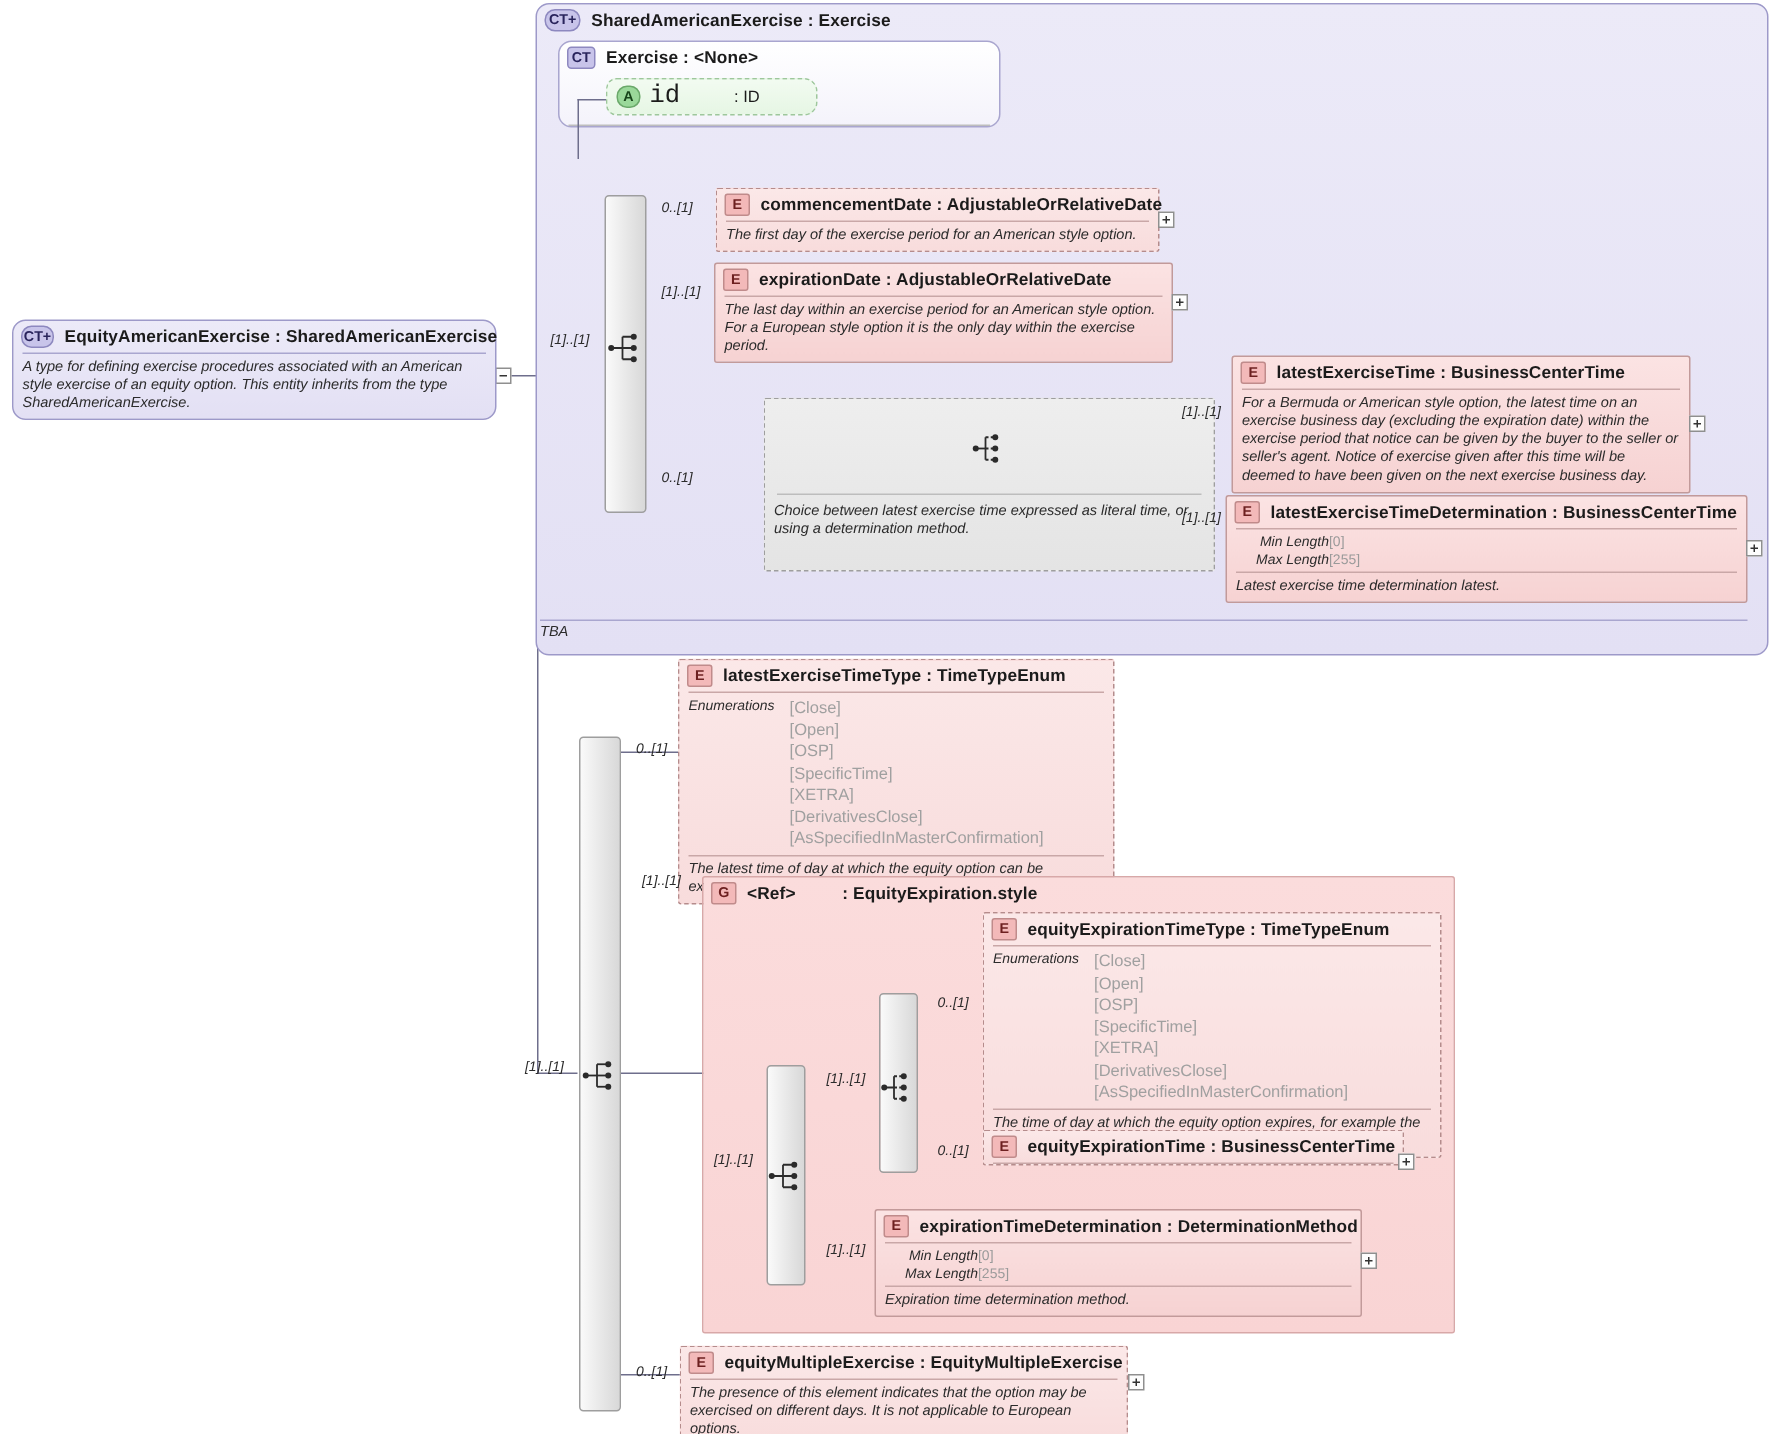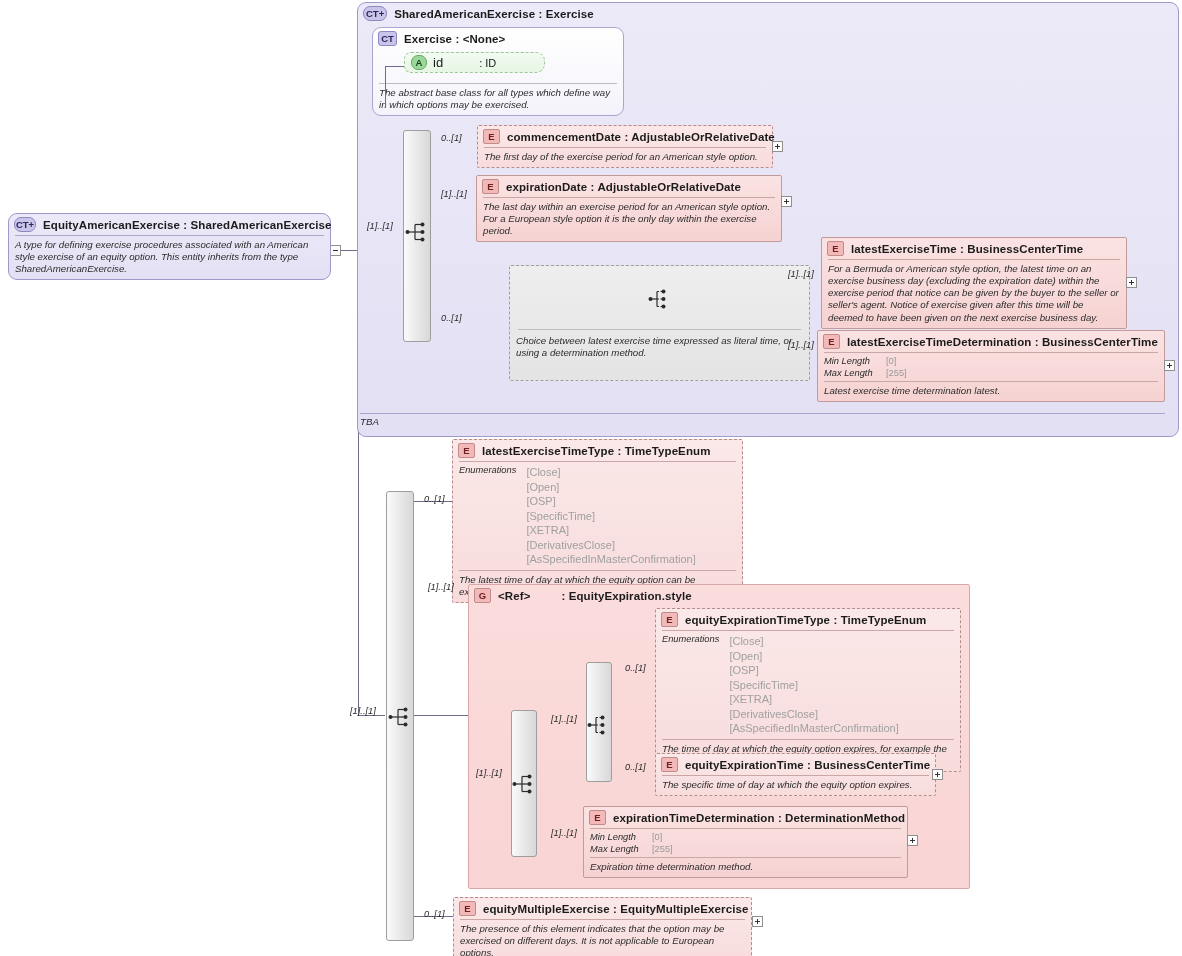--- a/index.html
+++ b/index.html
@@ -15,21 +15,21 @@
          font-size:9.5px;font-weight:bold;min-width:17px;height:15px;padding:0 2px;
          border:1px solid #9a9a9a;border-radius:2px;box-sizing:border-box;line-height:1;}
   .badge.e{background:#f3b9b9;color:#6d2020;border-color:#c08b8b;}
   .badge.ct{background:#c8c4ea;color:#29245c;border-color:#8d88bf;border-radius:7px;min-width:22px;}
   .badge.g{background:#f3b9b9;color:#6d2020;border-color:#c08b8b;}
   .badge.a{background:#9ad89a;color:#17441a;border-color:#6aa86a;border-radius:7px;min-width:16px;}
   .sep{height:1px;background:#c9a7a7;margin:0 6px;}
   .sep.v{background:#a9a6cf;}
   .sep.g{background:#bdbdbd;}
   .doc{font-size:9.7px;font-style:italic;color:#2b2b2b;line-height:1.25;padding:3px 6px 4px 6px;}
-  .props{font-size:9.3px;padding:2px 6px 2px 6px;line-height:1.3;}
+  .props{font-size:9.3px;padding:2px 6px 2px 6px;line-height:1.3;text-align:right;}
   .props .row{display:flex;}
   .props .k{font-style:italic;color:#2b2b2b;width:62px;}
   .props .v{color:#9a9a9a;}
   .enum{font-size:9.3px;padding:3px 6px 3px 6px;display:flex;gap:10px;}
   .enum .lbl{font-style:italic;color:#2b2b2b;white-space:nowrap;}
   .enum .vals{color:#a0a0a0;line-height:1.32;font-size:11px;}
 
   
   .f-elem{background:linear-gradient(to bottom,#fbe3e3,#f6d2d2);border:1px solid #c29a9a;}
   .f-elem-opt{background:linear-gradient(to bottom,#fbe8e8,#f8dcdc);border:1px dashed #b58c8c;}
@@ -105,39 +105,38 @@
     <div class="nbody f-ct" style="width:100%;height:100%;">
       <div class="hdr">
         <span class="badge ct">CT+</span>
         <span class="ttl">SharedAmericanExercise : Exercise</span>
       </div>
     </div>
   </div>
   <div class="tba" style="left:360px;top:416px;">TBA</div>
   <div class="ln h" style="left:360px;top:413px;width:805px;background:#a9a6cf;"></div>
 
-  <div class="node" style="left:372px;top:27px;width:252px;">
+  <div class="node" style="left:372px;top:27px;width:295px;">
     <div class="nbody f-ct-inner" style="width:100%;">
       <div class="hdr">
         <span class="badge ct" style="border-radius:3px;min-width:19px;">CT</span>
         <span class="ttl">Exercise : &lt;None&gt;</span>
       </div>
       <div style="height:34px;position:relative;">
         <div class="ln h" style="left:12px;top:17px;width:20px;"></div>
         <div class="ln v" style="left:12px;top:17px;height:40px;"></div>
         <div class="node" style="left:31px;top:3px;width:141px;">
           <div class="nbody f-attr" style="display:flex;align-items:center;gap:6px;padding:2px 6px 2px 6px;">
             <span class="badge a">A</span>
-            <span style="font-size:13px;color:#1b1b1b;">id</span>
+            <span style="font-size:17px;color:#1b1b1b;font-family:Liberation Mono, monospace;">id</span>
             <span style="font-size:11px;color:#1b1b1b;margin-left:30px;">: ID</span>
           </div>
         </div>
       </div>
       <div class="sep g"></div>
-      <div class="doc">The abstract base class for all types which define way in which options may be exercised.</div>
     </div>
   </div>
 
   <div class="bar" style="left:403px;top:130px;width:28px;height:212px;"></div>
   <div class="compicon" style="left:405px;top:221px;">
     <svg width="24" height="22" viewBox="0 0 24 22">
       <circle cx="2.5" cy="11" r="2" fill="#2b2b2b"></circle>
       <line x1="4" y1="11" x2="10" y2="11" stroke="#2b2b2b" stroke-width="1.2"></line>
       <line x1="10" y1="3.5" x2="10" y2="18.5" stroke="#2b2b2b" stroke-width="1.2"></line>
       <line x1="10" y1="3.5" x2="16" y2="3.5" stroke="#2b2b2b" stroke-width="1.2"></line>
@@ -344,21 +343,20 @@
   </div>
 
   <div class="card" style="left:625px;top:762px;">0..[1]</div>
   <div class="node" style="left:655px;top:753px;width:281px;">
     <div class="nbody f-elem-opt" style="width:100%;">
       <div class="hdr">
         <span class="badge e">E</span>
         <span class="ttl">equityExpirationTime : BusinessCenterTime</span>
       </div>
       <div class="sep"></div>
-      <div class="doc">The specific time of day at which the equity option expires.</div>
     </div>
   </div>
   <div class="exp plus" style="left:932px;top:769px;"></div>
 
   <div class="card" style="left:551px;top:828px;">[1]..[1]</div>
   <div class="node" style="left:583px;top:806px;width:325px;">
     <div class="nbody f-elem" style="width:100%;">
       <div class="hdr">
         <span class="badge e">E</span>
         <span class="ttl">expirationTimeDetermination : DeterminationMethod</span>

